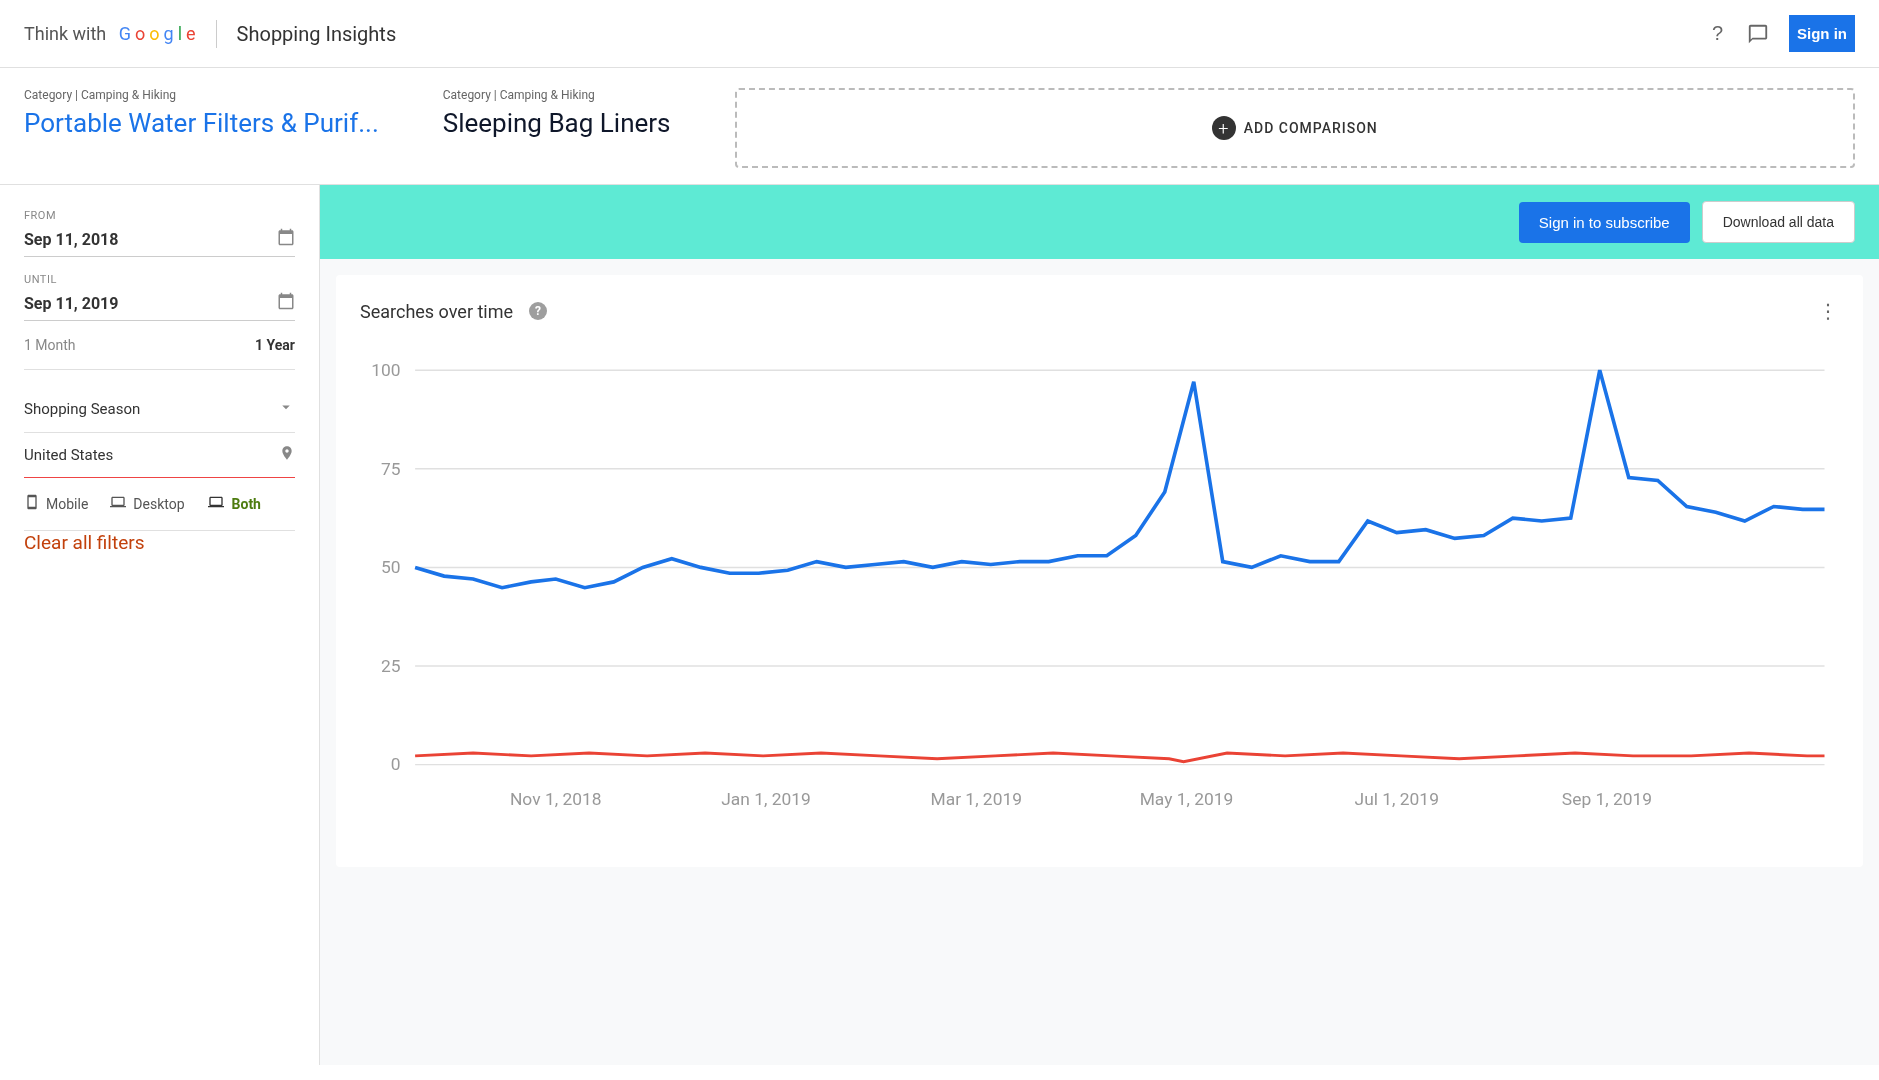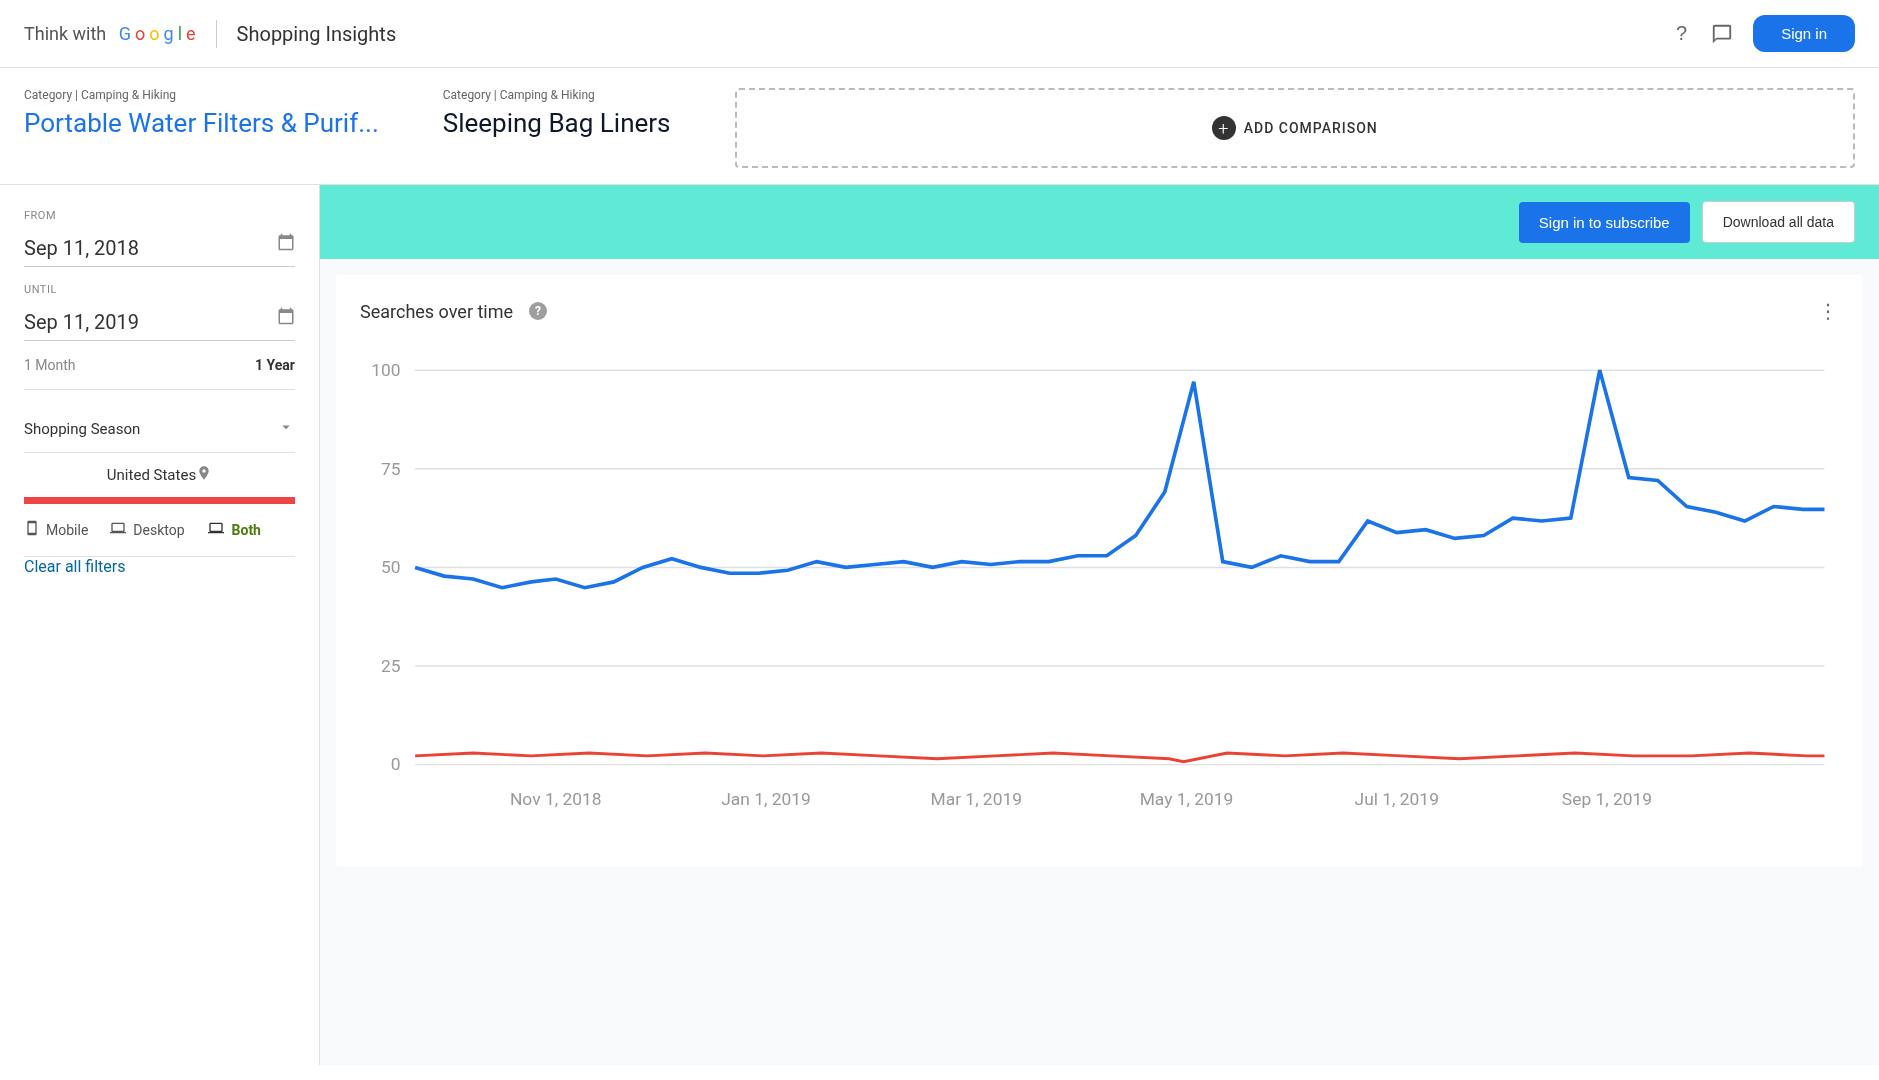--- a/index.html
+++ b/index.html
@@ -56,25 +56,25 @@
       padding: 4px;
       border-radius: 50%;
       display: flex;
       align-items: center;
       justify-content: center;
     }
     .sign-in-btn {
       background: #1a73e8;
       color: #fff;
       border: none;
-      border-radius: 12px;
-      padding: 10px 28px;
+      border-radius: 0;
+      padding: 10px 8px;
       font-size: 15px;
       cursor: pointer;
-      font-weight: 400;
+      font-weight: 700;
     }
 
     
     .products-row {
       display: flex;
       padding: 20px 24px 16px 24px;
       align-items: flex-start;
       gap: 64px;
       border-bottom: 1px solid #e0e0e0;
     }
@@ -150,24 +150,23 @@
     .date-input-row {
       display: flex;
       align-items: center;
       justify-content: space-between;
       border-bottom: 1px solid #ccc;
       padding-bottom: 6px;
       margin-bottom: 16px;
       cursor: pointer;
     }
     .date-value {
-      font-size: 20px;
-      font-weight: 400;
-      color: #333;
-      margin-top: 8px;
+      font-size: 16px;
+      font-weight: 700;
+      color: #333;
     }
     .cal-icon {
       color: #888;
       font-size: 18px;
     }
     .range-row {
       display: flex;
       align-items: center;
       justify-content: space-between;
       margin: 16px 0;
@@ -195,22 +194,22 @@
       font-size: 15px;
       color: #333;
     }
     .chevron-icon {
       color: #888;
       font-size: 16px;
     }
     .country-row {
       display: flex;
       align-items: center;
-      justify-content: center;
-      border-bottom: 7px solid #ef4444;
+      justify-content: space-between;
+      border-bottom: 1px solid #ef4444;
       padding: 12px 0;
     }
     .country-label {
       font-size: 15px;
       color: #333;
     }
     .pin-icon {
       color: #888;
       font-size: 16px;
     }
@@ -231,22 +230,22 @@
     }
     .device-option.selected {
       font-weight: 700;
       color: #4d7c0f;
     }
     .device-icon {
       font-size: 16px;
     }
     .clear-filters {
       margin-top: 4px;
-      font-size: 16px;
-      color: #0369a1;
+      font-size: 19px;
+      color: #c2410c;
       cursor: pointer;
       text-decoration: none;
     }
 
     
     .chart-area {
       flex: 1;
       background: #f8f9fa;
       padding: 0;
     }

